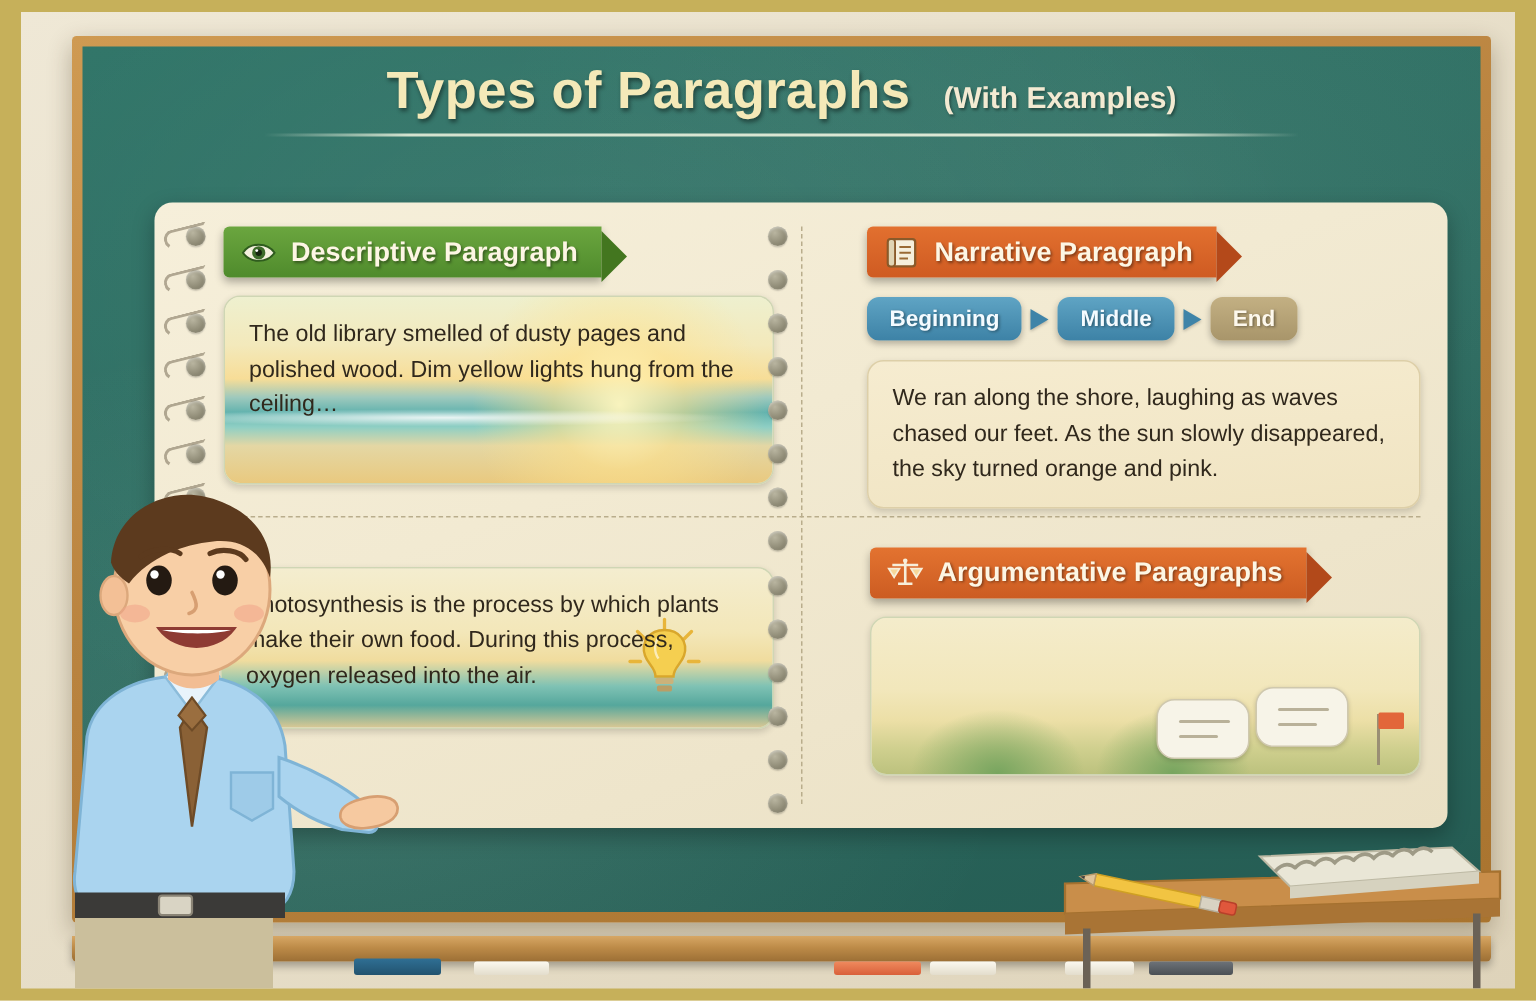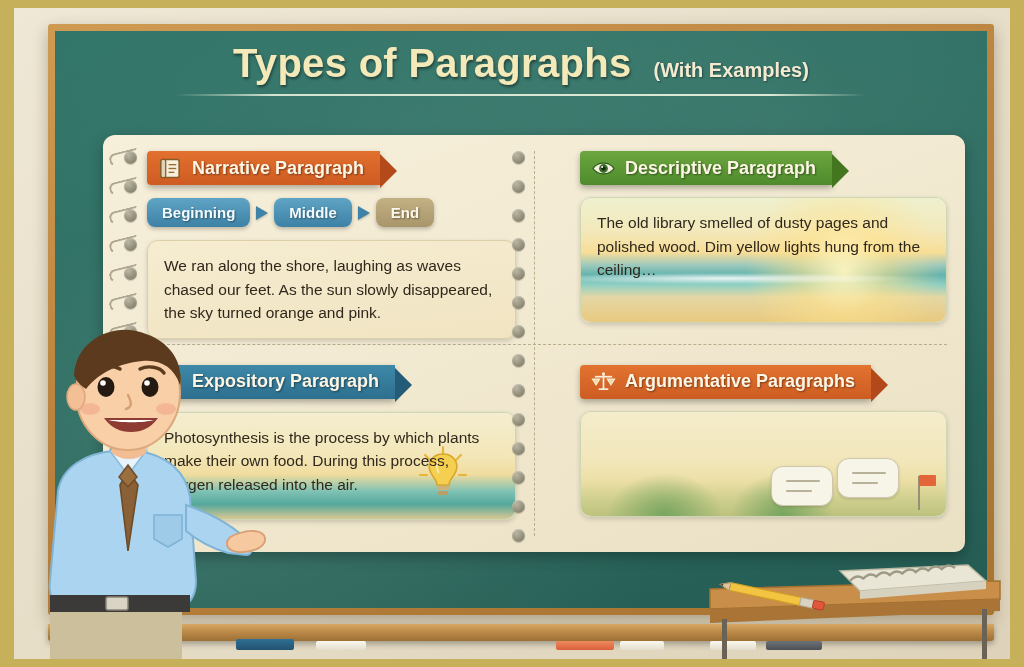--- a/index.html
+++ b/index.html
@@ -45,21 +45,21 @@
     background:
       radial-gradient(ellipse at 18% 82%, rgba(235,240,225,.10) 0%, rgba(0,0,0,0) 42%),
       radial-gradient(ellipse at 78% 16%, rgba(235,240,225,.07) 0%, rgba(0,0,0,0) 46%);
     pointer-events:none;
   }
 
   
   #title-area { position: absolute; left: 0; right: 0; top: 10px; text-align: center; z-index: 4;}
   #title-line1 { white-space: nowrap; }
   .title-main {
-    font-size: 40px; font-weight: bold;
+    font-size: 35px; font-weight: bold;
     color: #f4e9b8;
     letter-spacing: .3px;
     text-shadow: 1px 2px 3px rgba(0,0,0,.45);
   }
   .title-sub {
     font-size: 20px; font-weight: bold;
     color: #f3ead2;
     text-shadow: 1px 1px 2px rgba(0,0,0,.4);
     margin-left: 22px;
   }
@@ -312,20 +312,41 @@
             <div class="hole"></div>
             <div class="hole"></div>
             <div class="hole"></div>
             <div class="hole"></div>
             <div class="hole"></div>
             <div class="hole"></div>
             <div class="hole"></div>
             <div class="hole"></div>
           </div>
 
+        <div class="quad right">
+          <div class="ribbon green">
+            <svg class="icon" viewBox="0 0 26 24">
+              <path d="M2 12 C7 4.5, 19 4.5, 24 12 C19 19.5, 7 19.5, 2 12 Z" fill="#f4f0de" stroke="#2f5c1e" stroke-width="1.4"></path>
+              <circle cx="13" cy="12" r="4.6" fill="#3d6b2a"></circle>
+              <circle cx="13" cy="12" r="2.2" fill="#16240f"></circle>
+              <circle cx="11.6" cy="10.5" r="1" fill="#ffffff"></circle>
+            </svg>
+            <span>Descriptive Paragraph</span>
+            <span class="tail"></span>
+          </div>
+
+          <div class="card scene" style="margin-top:12px;min-height:126px;">
+            <div class="bg-beach">
+              <div class="trees"></div>
+              <div class="surf"></div>
+            </div>
+            <div class="txt">The old library smelled of dusty pages and polished wood. Dim yellow lights hung from the ceiling…</div>
+          </div>
+        </div>
+
         <div class="quad">
           <div class="ribbon orange">
             <svg class="icon" viewBox="0 0 26 24">
               <rect x="3" y="2.5" width="19" height="19" rx="2" fill="#f6efdc" stroke="#8a5a2a" stroke-width="1.6"></rect>
               <rect x="3" y="2.5" width="5" height="19" rx="2" fill="#e0d4b4" stroke="#8a5a2a" stroke-width="1.3"></rect>
               <line x1="11" y1="8" x2="19" y2="8" stroke="#9a6a34" stroke-width="1.4"></line>
               <line x1="11" y1="12" x2="19" y2="12" stroke="#9a6a34" stroke-width="1.4"></line>
               <line x1="11" y1="16" x2="17" y2="16" stroke="#9a6a34" stroke-width="1.4"></line>
             </svg>
             <span>Narrative Paragraph</span>
@@ -338,54 +359,21 @@
             <span class="badge blue">Middle</span>
             <span class="arrow"></span>
             <span class="badge tan">End</span>
           </div>
 
           <div class="card plain">
             <div class="txt">We ran along the shore, laughing as waves chased our feet. As the sun slowly disappeared, the sky turned orange and pink.</div>
           </div>
         </div>
 
-        <div class="quad right">
-          <div class="ribbon green">
-            <svg class="icon" viewBox="0 0 26 24">
-              <path d="M2 12 C7 4.5, 19 4.5, 24 12 C19 19.5, 7 19.5, 2 12 Z" fill="#f4f0de" stroke="#2f5c1e" stroke-width="1.4"></path>
-              <circle cx="13" cy="12" r="4.6" fill="#3d6b2a"></circle>
-              <circle cx="13" cy="12" r="2.2" fill="#16240f"></circle>
-              <circle cx="11.6" cy="10.5" r="1" fill="#ffffff"></circle>
-            </svg>
-            <span>Descriptive Paragraph</span>
-            <span class="tail"></span>
-          </div>
-
-          <div class="card scene" style="margin-top:12px;min-height:126px;">
-            <div class="bg-beach">
-              <div class="trees"></div>
-              <div class="surf"></div>
-            </div>
-            <div class="txt">The old library smelled of dusty pages and polished wood. Dim yellow lights hung from the ceiling…</div>
-          </div>
-        </div>
-
         <div class="quad">
-          <div class="ribbon teal">
-            <svg class="icon" viewBox="0 0 26 24">
-              <path d="M13 5.5 C10 3.2, 6 3.2, 3 4.6 L3 19 C6 17.6, 10 17.6, 13 19.8 Z" fill="#f7f1dd" stroke="#7a5a28" stroke-width="1.4"></path>
-              <path d="M13 5.5 C16 3.2, 20 3.2, 23 4.6 L23 19 C20 17.6, 16 17.6, 13 19.8 Z" fill="#f7f1dd" stroke="#7a5a28" stroke-width="1.4"></path>
-              <line x1="5.5" y1="8" x2="10.5" y2="8.6" stroke="#b08a4a" stroke-width="1.1"></line>
-              <line x1="5.5" y1="11" x2="10.5" y2="11.6" stroke="#b08a4a" stroke-width="1.1"></line>
-              <line x1="15.5" y1="8.6" x2="20.5" y2="8" stroke="#b08a4a" stroke-width="1.1"></line>
-              <line x1="15.5" y1="11.6" x2="20.5" y2="11" stroke="#b08a4a" stroke-width="1.1"></line>
-            </svg>
-            <span>Expository Paragraph</span>
-            <span class="tail"></span>
-          </div>
 
           <div class="card scene" style="min-height:108px;">
             <div class="bg-photo"></div>
             <svg class="bulb" viewBox="0 0 52 58">
               <g stroke="#e8b53a" stroke-width="2.2" stroke-linecap="round">
                 <line x1="26" y1="2" x2="26" y2="9"></line>
                 <line x1="8" y1="10" x2="13" y2="15"></line>
                 <line x1="44" y1="10" x2="39" y2="15"></line>
                 <line x1="3" y1="30" x2="10" y2="30"></line>
                 <line x1="49" y1="30" x2="42" y2="30"></line>

